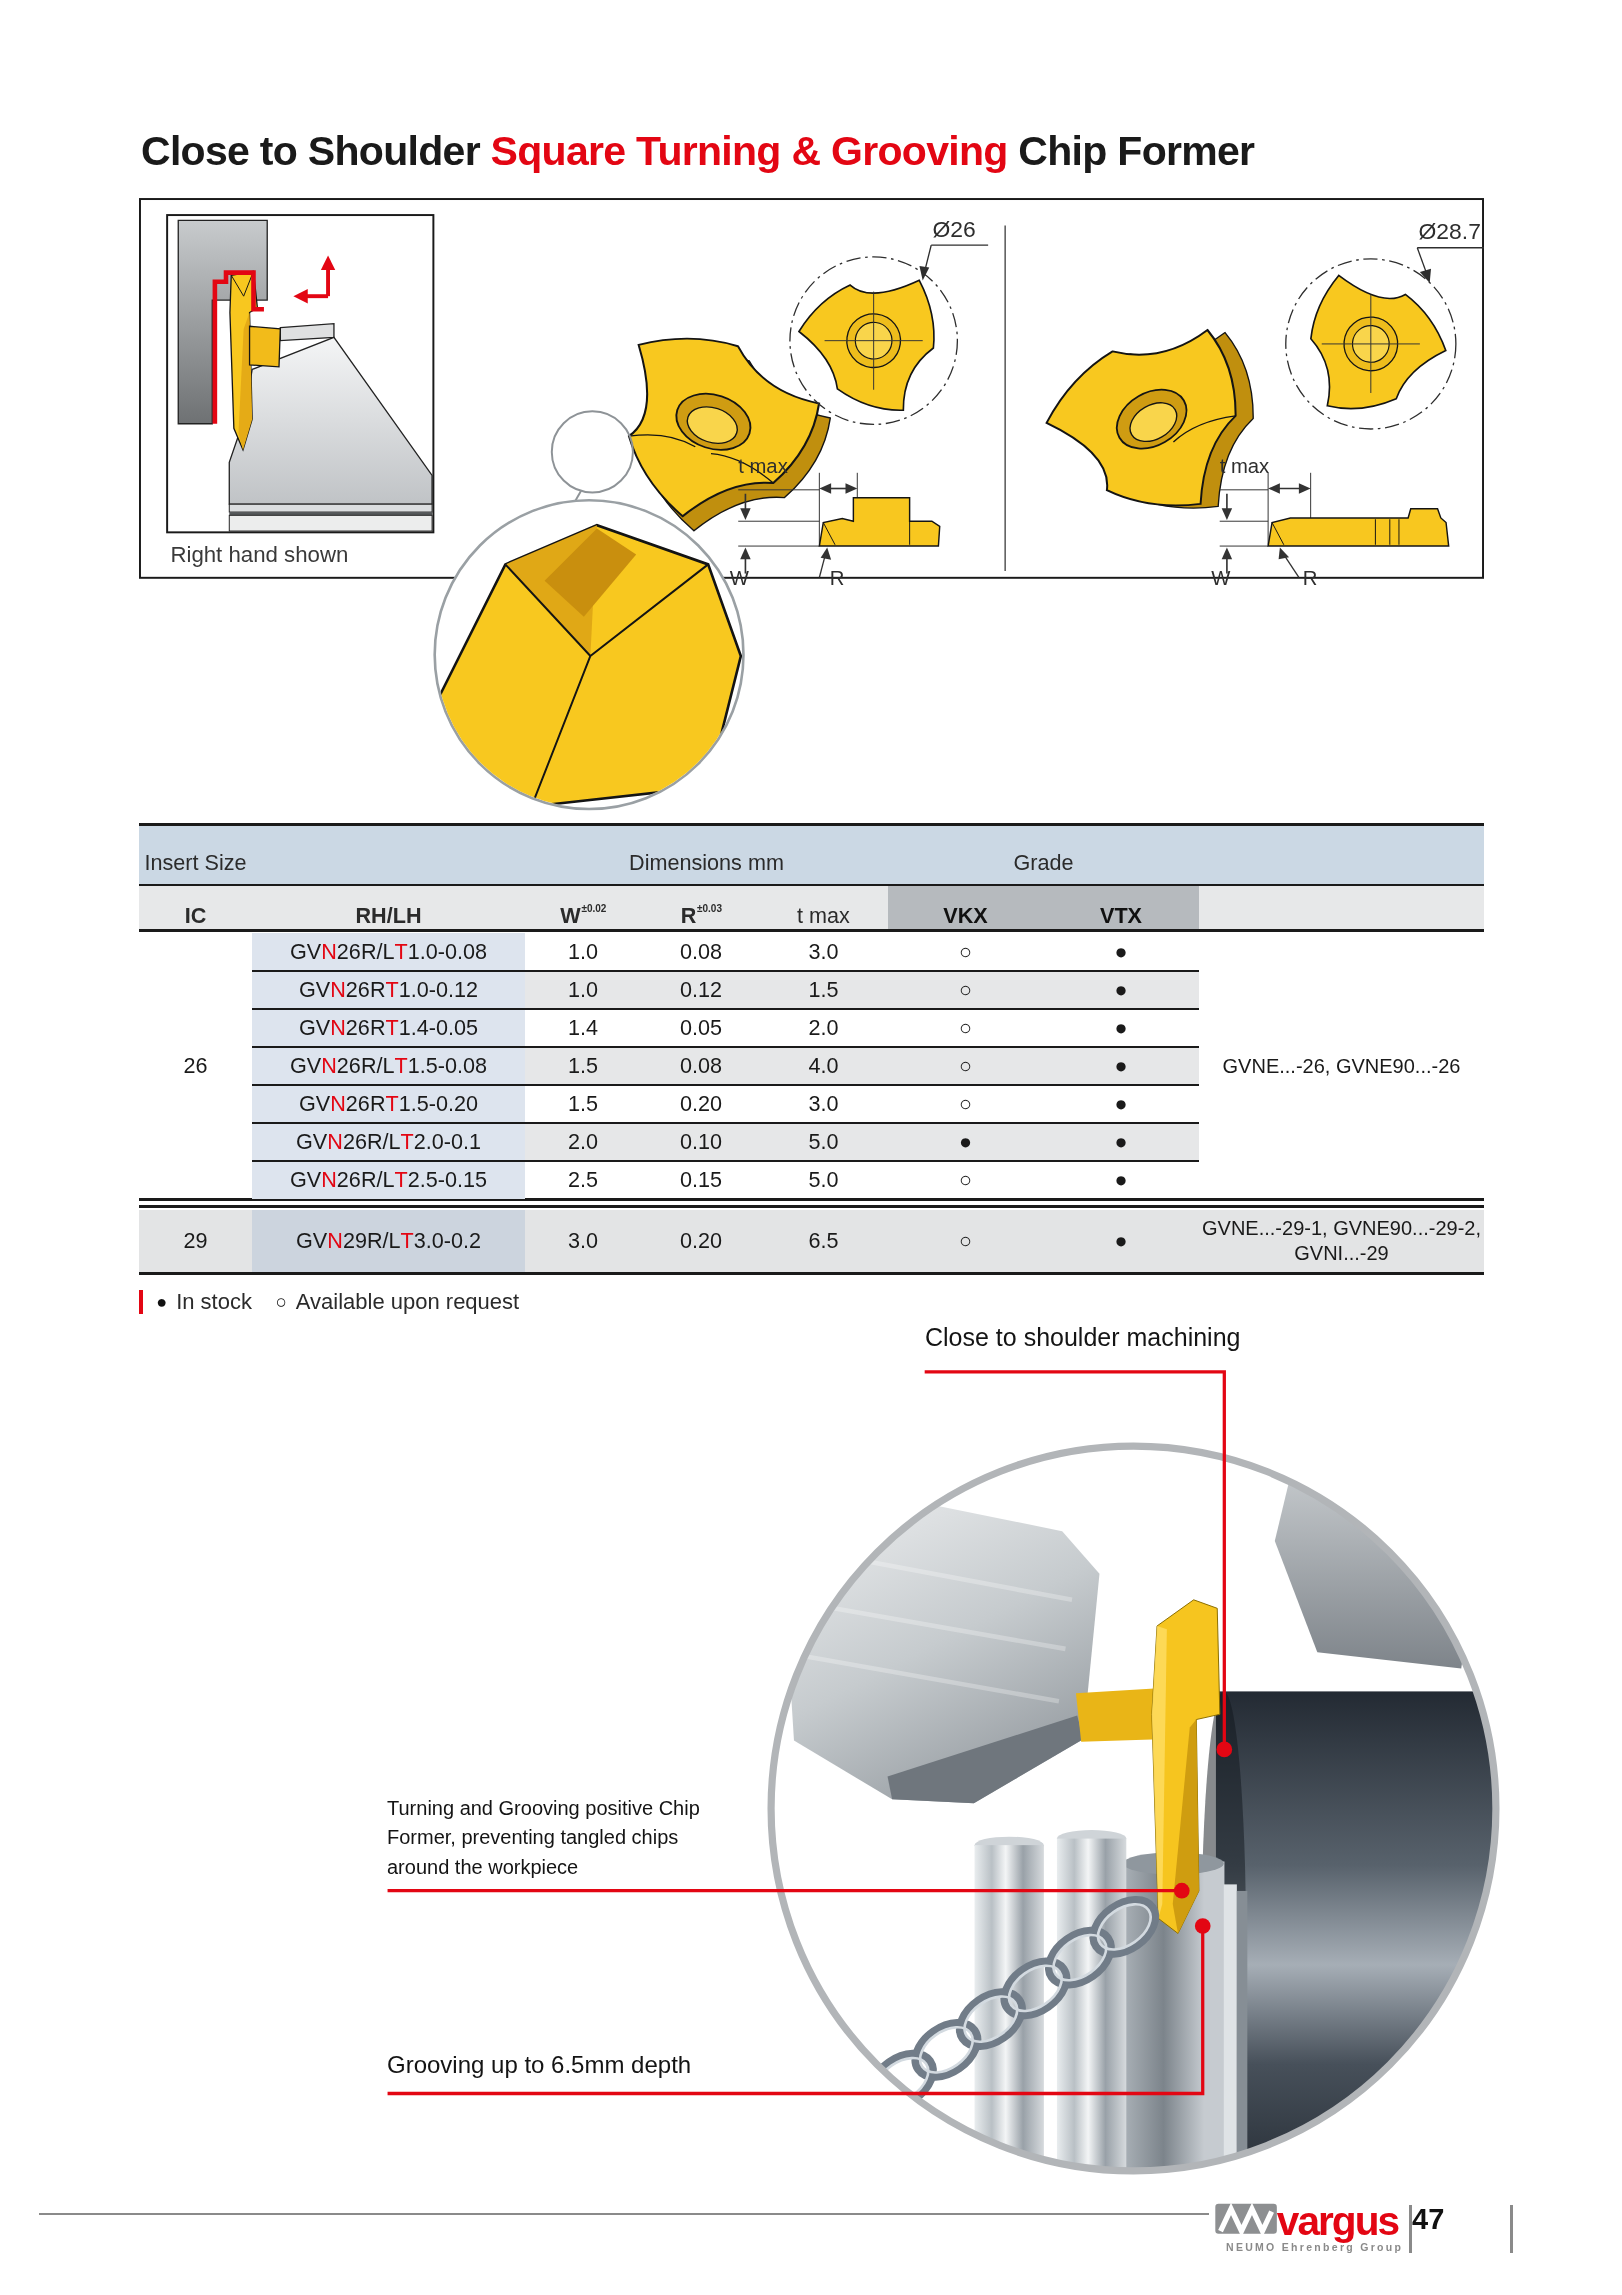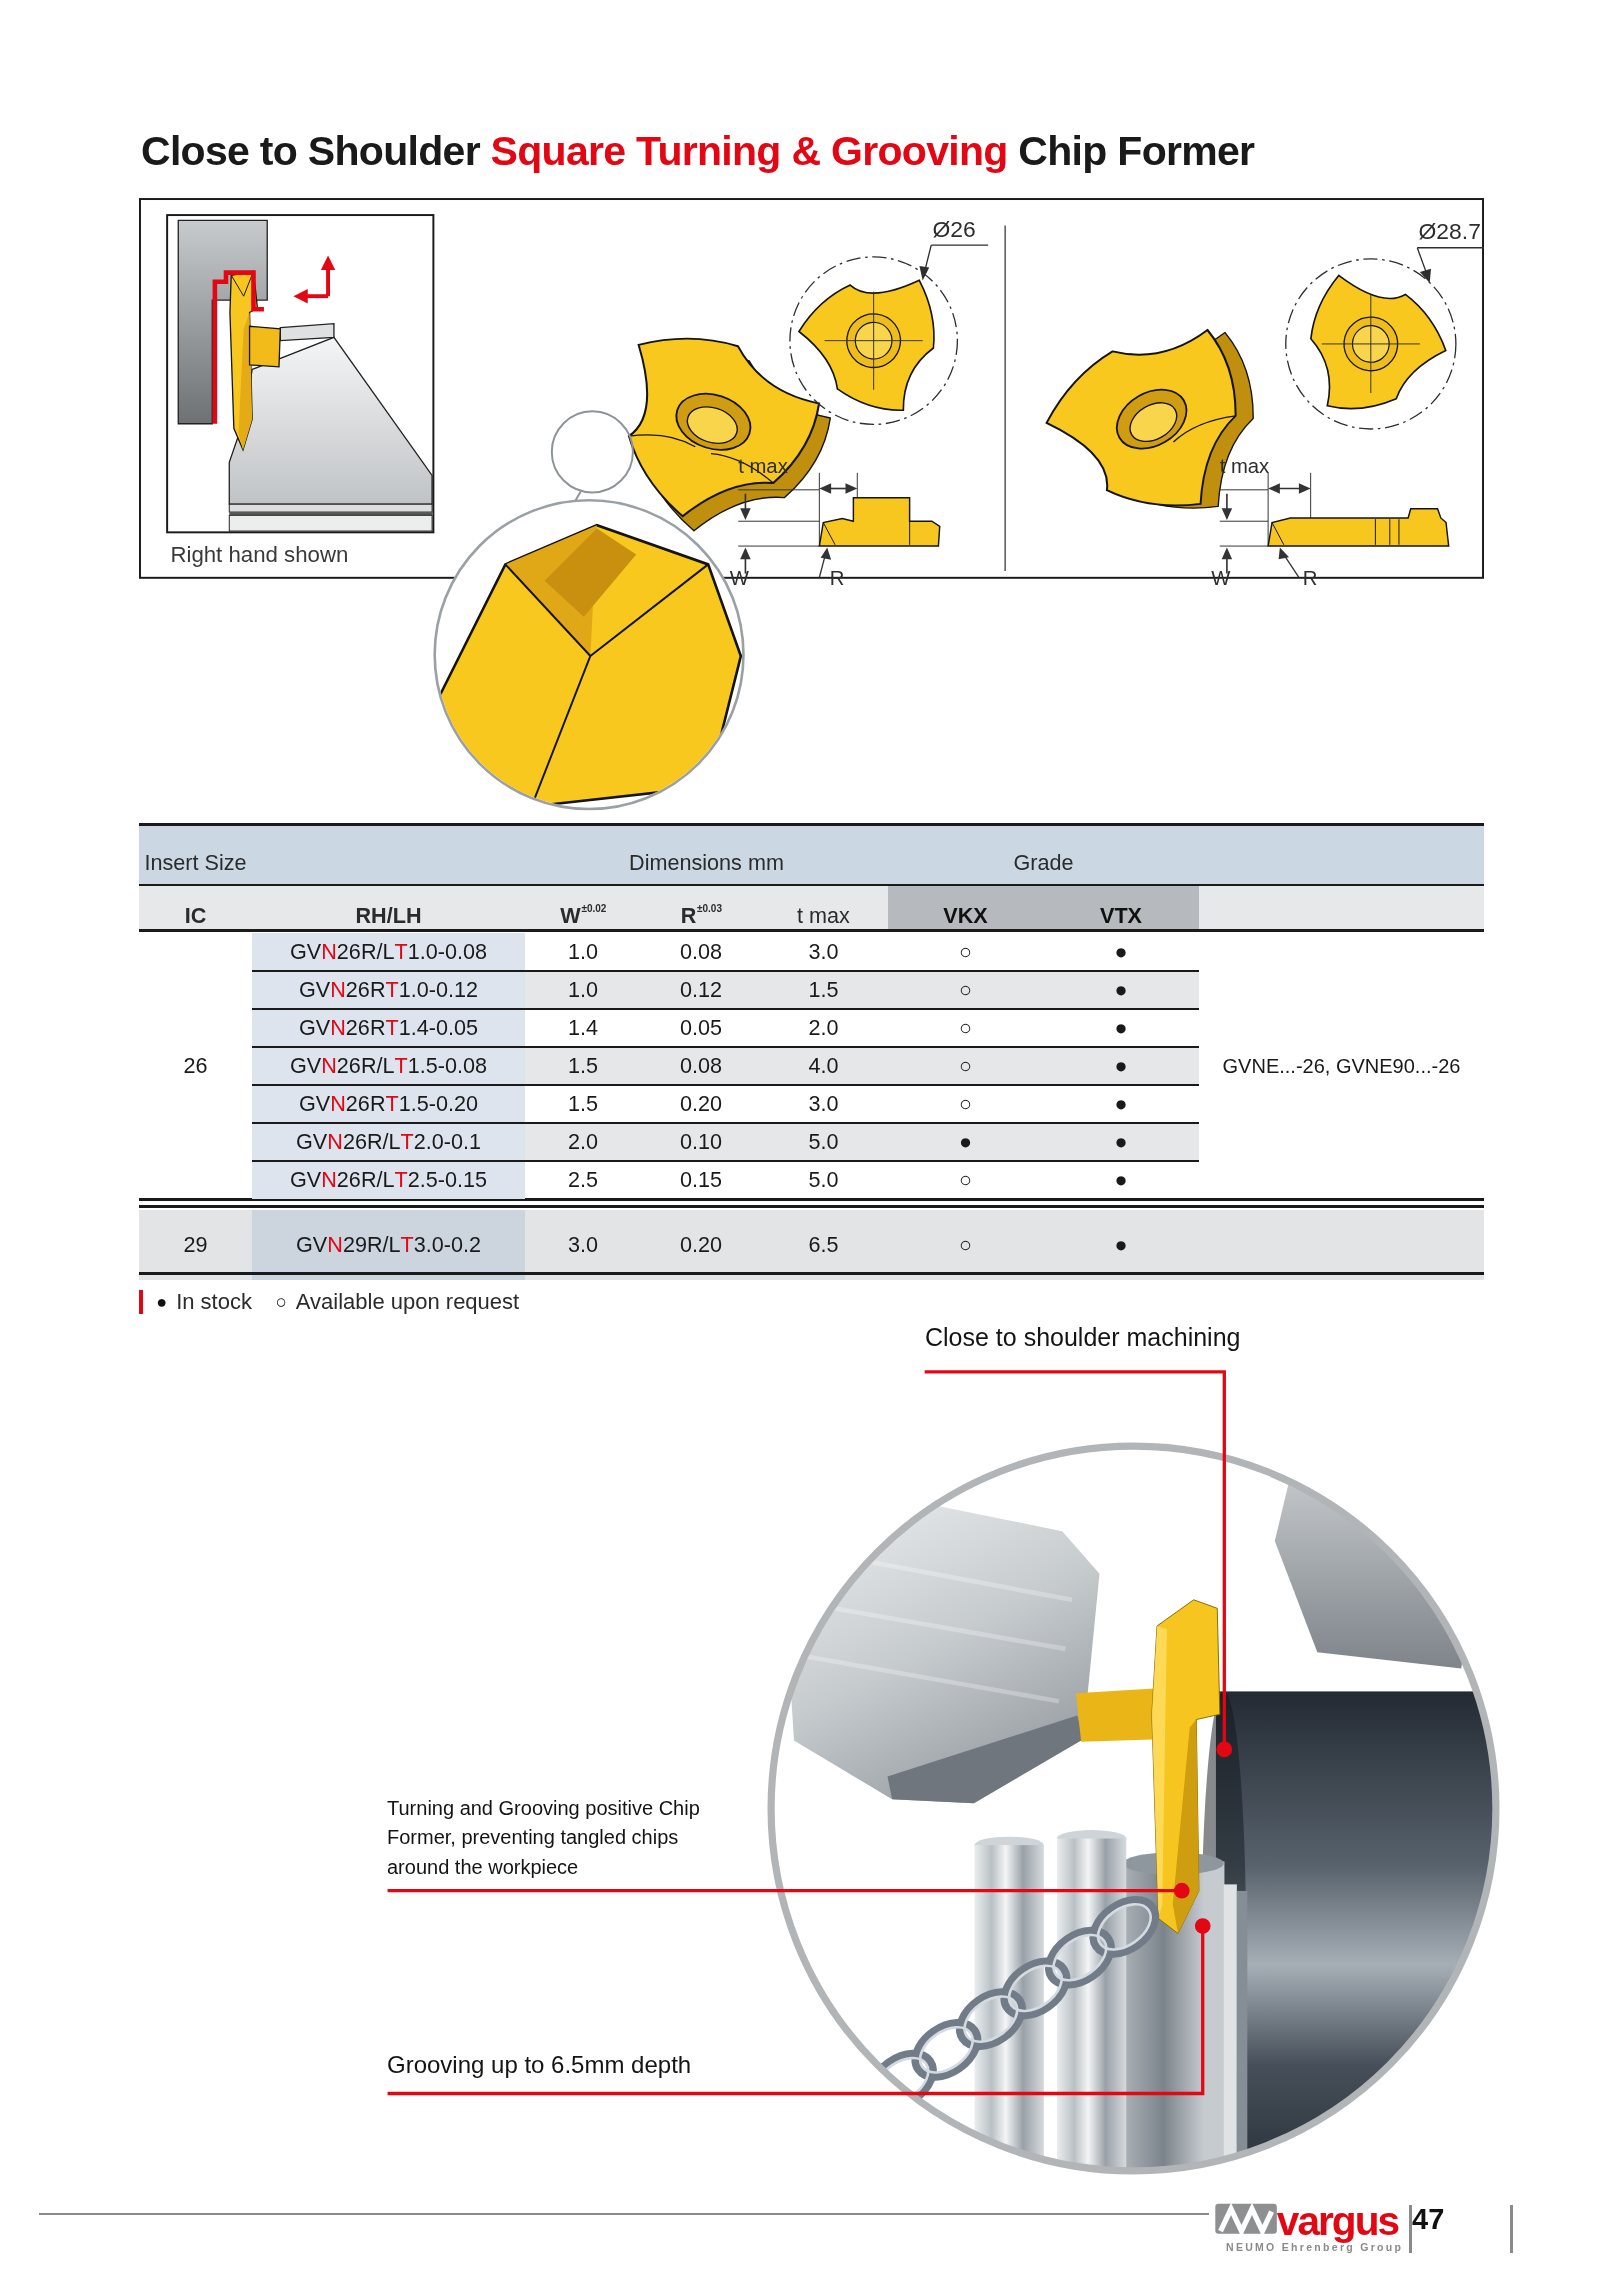--- a/index.html
+++ b/index.html
@@ -24,21 +24,21 @@
   .c-vtx{left:904px;width:156px;} .c-th{left:1060px;width:285px;}
   .rows{position:absolute;left:0;top:107px;width:1345px;}
   .row{position:relative;width:1345px;height:38px;}
   .row .cell{position:absolute;top:0;height:100%;display:flex;align-items:center;justify-content:center;z-index:3;}
   .row .c-code{background:#dde4ee;}
   .row.shaded::after{content:"";position:absolute;left:113px;width:947px;top:0;bottom:0;background:#e6e7e8;z-index:1;}
   .row + .row::before{content:"";position:absolute;left:113px;width:947px;top:-0.7px;height:1.3px;background:#1a1a1a;z-index:4;}
   .rd{color:#e30613;}
   .ic26{position:absolute;left:0;top:107px;width:113px;height:266px;display:flex;align-items:center;justify-content:center;}
   .th26{position:absolute;left:1060px;top:107px;width:285px;height:266px;display:flex;align-items:center;justify-content:center;font-size:20px;}
-  .row29{position:absolute;left:0;top:384px;width:1345px;height:70px;background:#e3e4e5;}
+  .row29{position:absolute;left:0;top:384px;width:1345px;height:62px;background:#e3e4e5;}
   .row29 .cell{position:absolute;top:0;height:100%;display:flex;align-items:center;justify-content:center;}
   .row29 .c-code{background:#ccd4de;}
   .row29 .c-th{flex-direction:column;font-size:20px;line-height:25px;}
   
   .legend{left:139px;top:1288px;display:flex;align-items:center;height:27.5px;font-size:22px;color:#2b2b2b;}
   .legbar{width:3.9px;height:23.6px;background:#e30613;}
   .legdot{font-size:18.3px;margin-left:13px;color:#111;}
   .legtxt{margin-left:9.2px;}
   .legcirc{font-size:18.3px;margin-left:23.6px;color:#111;}
   
@@ -353,20 +353,24 @@
           <span class="rd">N</span>
           <span>29R/L</span>
           <span class="rd">T</span>
           <span>3.0-0.2</span>
         </div>
       <div class="cell c-w">3.0</div>
       <div class="cell c-r">0.20</div>
       <div class="cell c-t">6.5</div>
       <div class="cell c-vkx">○</div>
       <div class="cell c-vtx">●</div>
+      <div class="cell c-th">
+        <span>GVNE...-29-1, GVNE90...-29-2,</span>
+        <span>GVNI...-29</span>
+      </div>
     </div>
     <div class="tline" style="top:446px;height:2.6px;"></div>
   </div>
 
   <div class="abs legend">
     <div class="legbar"></div>
     <span class="legdot">●</span>
     <span class="legtxt">In stock</span>
     <span class="legcirc">○</span>
     <span class="legtxt">Available upon request</span>

